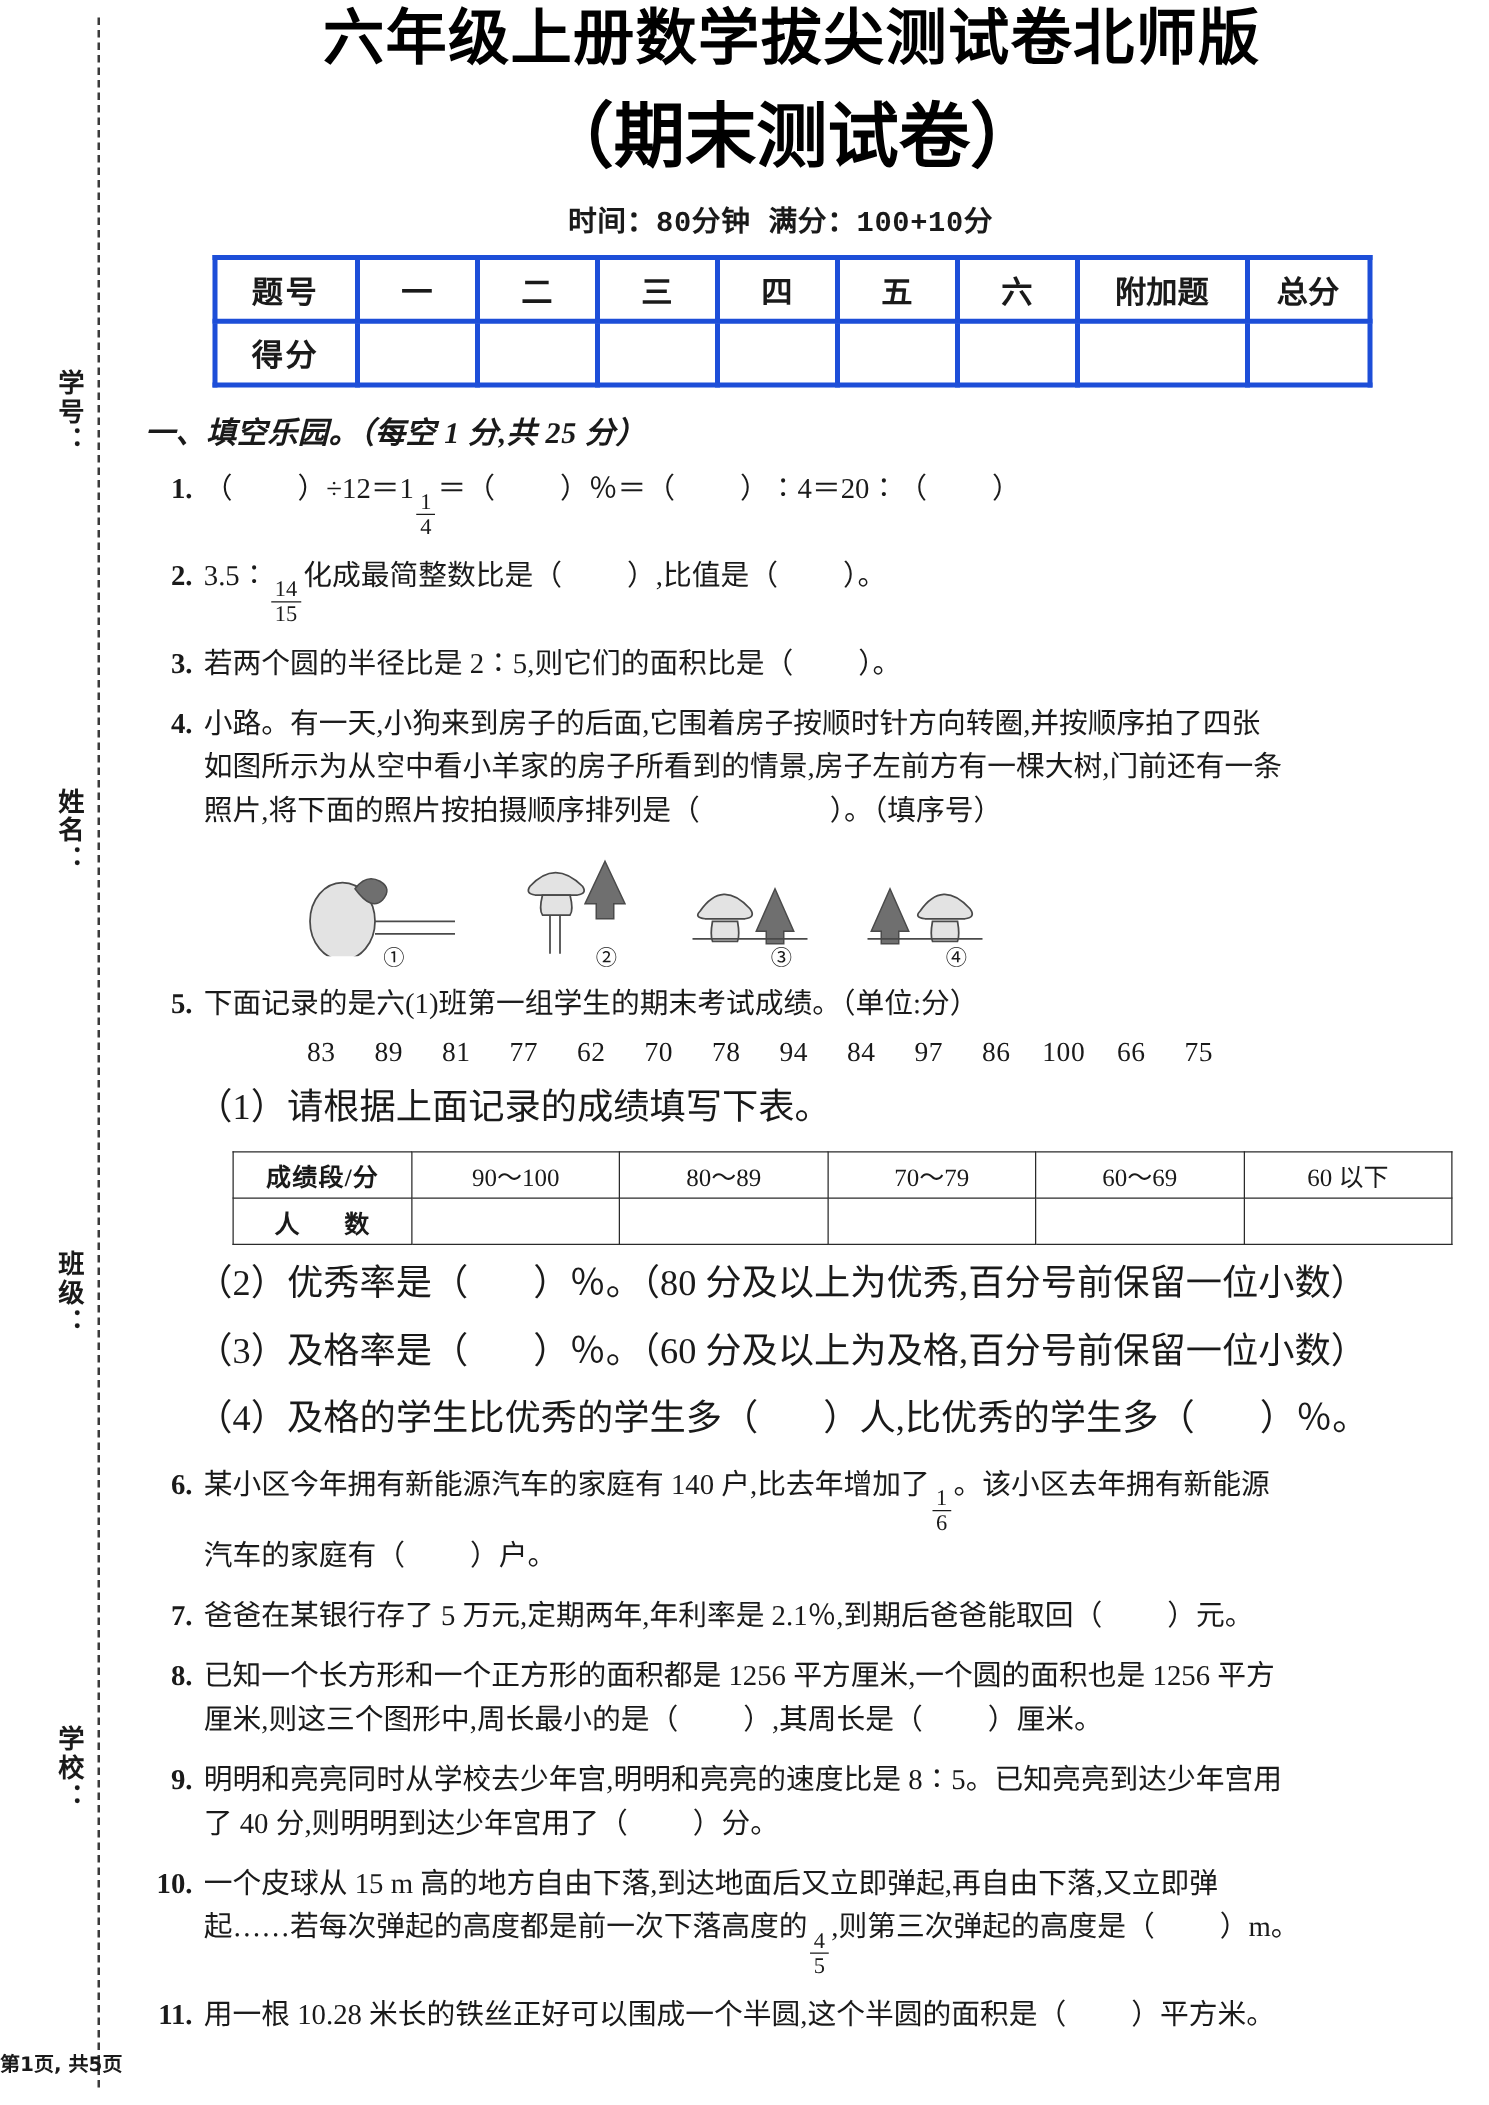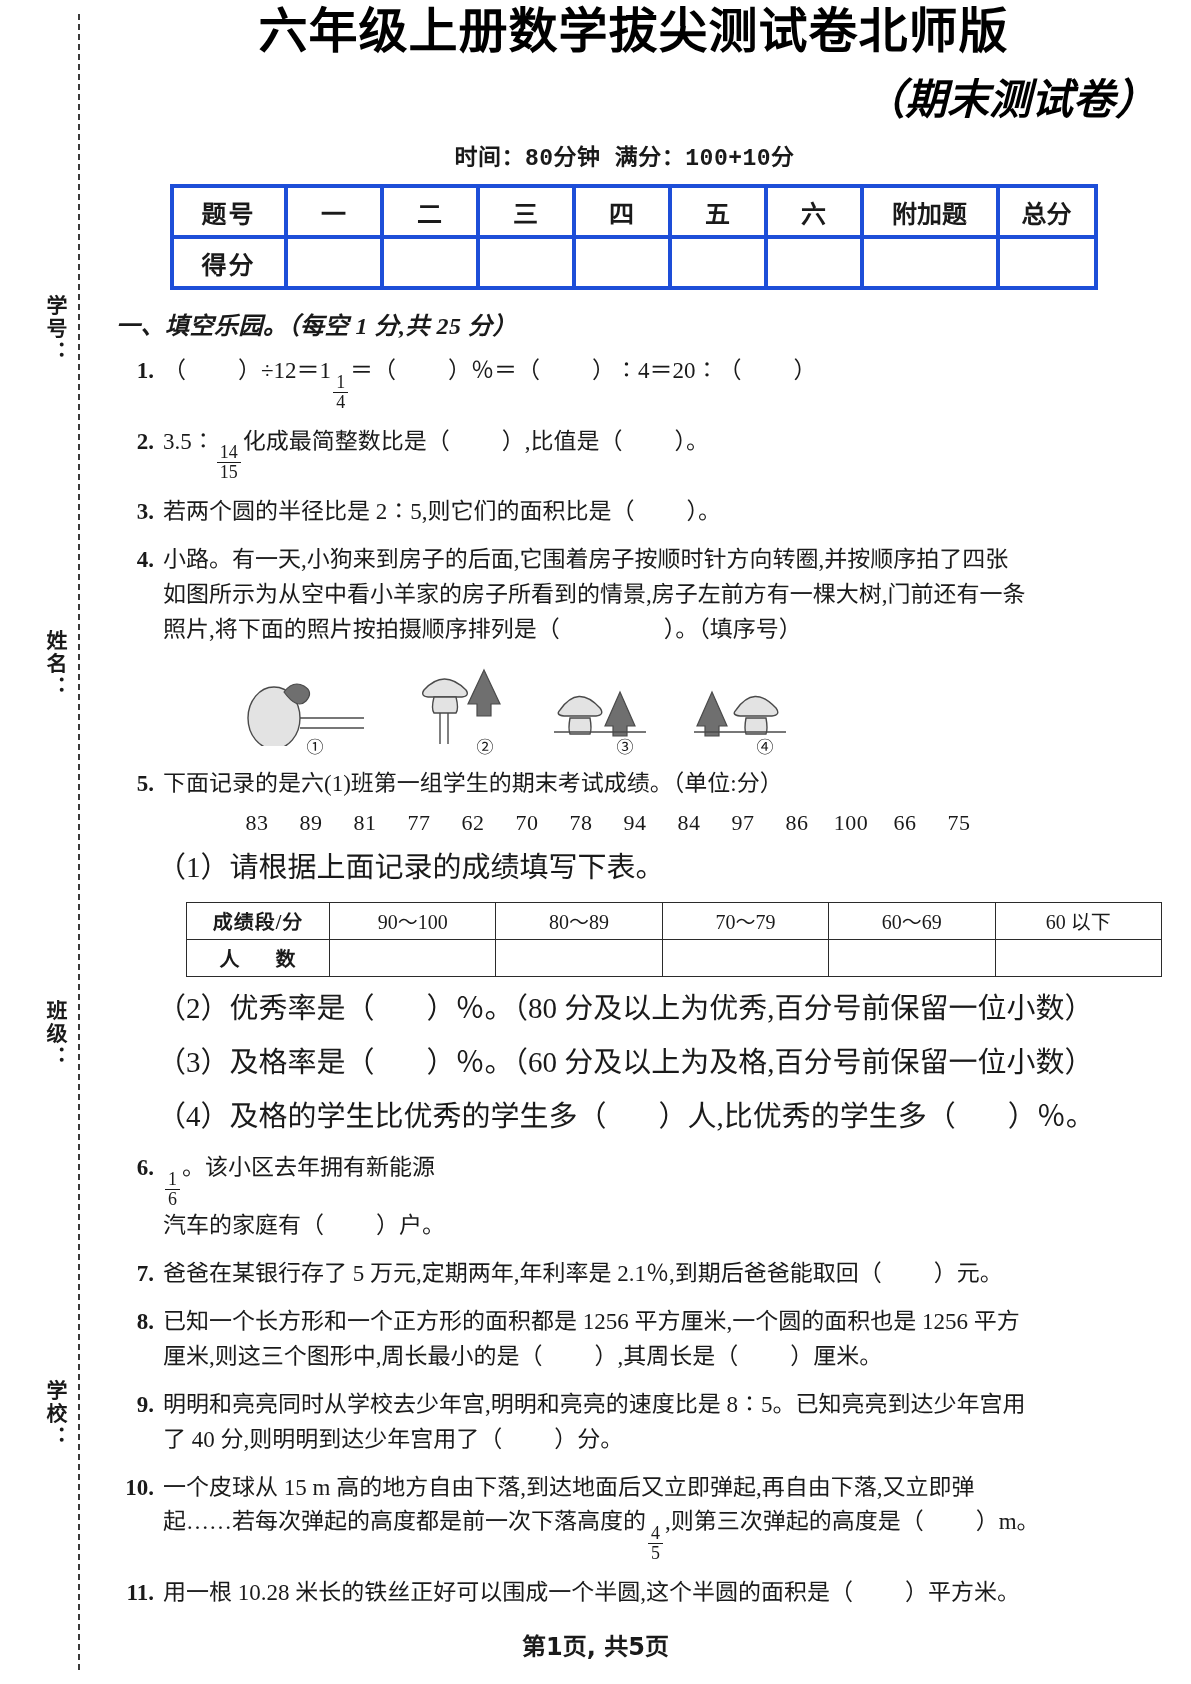--- a/index.html
+++ b/index.html
@@ -45,28 +45,27 @@
   .title{
     text-align:center;
     font-family:Liberation Sans, sans-serif;
     font-weight:700;
     font-size:49px;
     line-height:1.28;
     letter-spacing:1px;
     color:#000;
   }
   .subtitle{
-    text-align:right;
+    text-align:center;
     font-family:"DejaVu Sans","Liberation Sans",sans-serif;
     font-weight:700;
-    font-size:42px;
+    font-size:57px;
     line-height:1.3;
     margin-top:10px;
     color:#000;
-    font-style:italic;
   }
   .meta-line{
     text-align:center;
     font-family:Liberation Mono, monospace;
     font-size:23px;
     font-weight:600;
     margin-top:11px;
     padding-right:18px;
     letter-spacing:0.5px;
   }
@@ -177,22 +176,22 @@
   .scores-row{
     margin:8px 0 0 120px;
     font-size:22px;
     letter-spacing:0.5px;
   }
   .scores-row span{display:inline-block;min-width:54px;text-align:center;}
 
   .footer{
     position:absolute;
     left:0;right:0;bottom:22px;
-    text-align:center;
-    font-size:24px;
+    text-align:left;
+    font-size:16px;
     font-weight:700;
     font-family:"DejaVu Sans","Liberation Sans",sans-serif;
   }
 </style>
 </head>
 <body>
 
 <div class="page">
 
   <div class="margin-rail">
@@ -352,21 +351,21 @@
     </tbody>
       </table>
 
     <div class="subq"><span>（2）优秀率是（</span><span class="blank"></span><span>）％。（80 分及以上为优秀,百分号前保留一位小数）</span></div>
     <div class="subq"><span>（3）及格率是（</span><span class="blank"></span><span>）％。（60 分及以上为及格,百分号前保留一位小数）</span></div>
     <div class="subq"><span>（4）及格的学生比优秀的学生多（</span><span class="blank"></span><span>）人,比优秀的学生多（</span><span class="blank"></span><span>）％。</span></div>
 
     <div class="q">
       <div class="num">6.</div>
       <div class="body">
-        <div><span class="frac">
+        <div><span>某小区今年拥有新能源汽车的家庭有 140 户,比去年增加了</span><span class="frac">
               <span class="n">1</span>
               <span class="d">6</span>
             </span><span>。该小区去年拥有新能源</span></div>
         <div><span>汽车的家庭有（</span><span class="blank"></span><span>）户。</span></div>
       </div>
     </div>
 
     <div class="q">
       <div class="num">7.</div>
       <div class="body">

